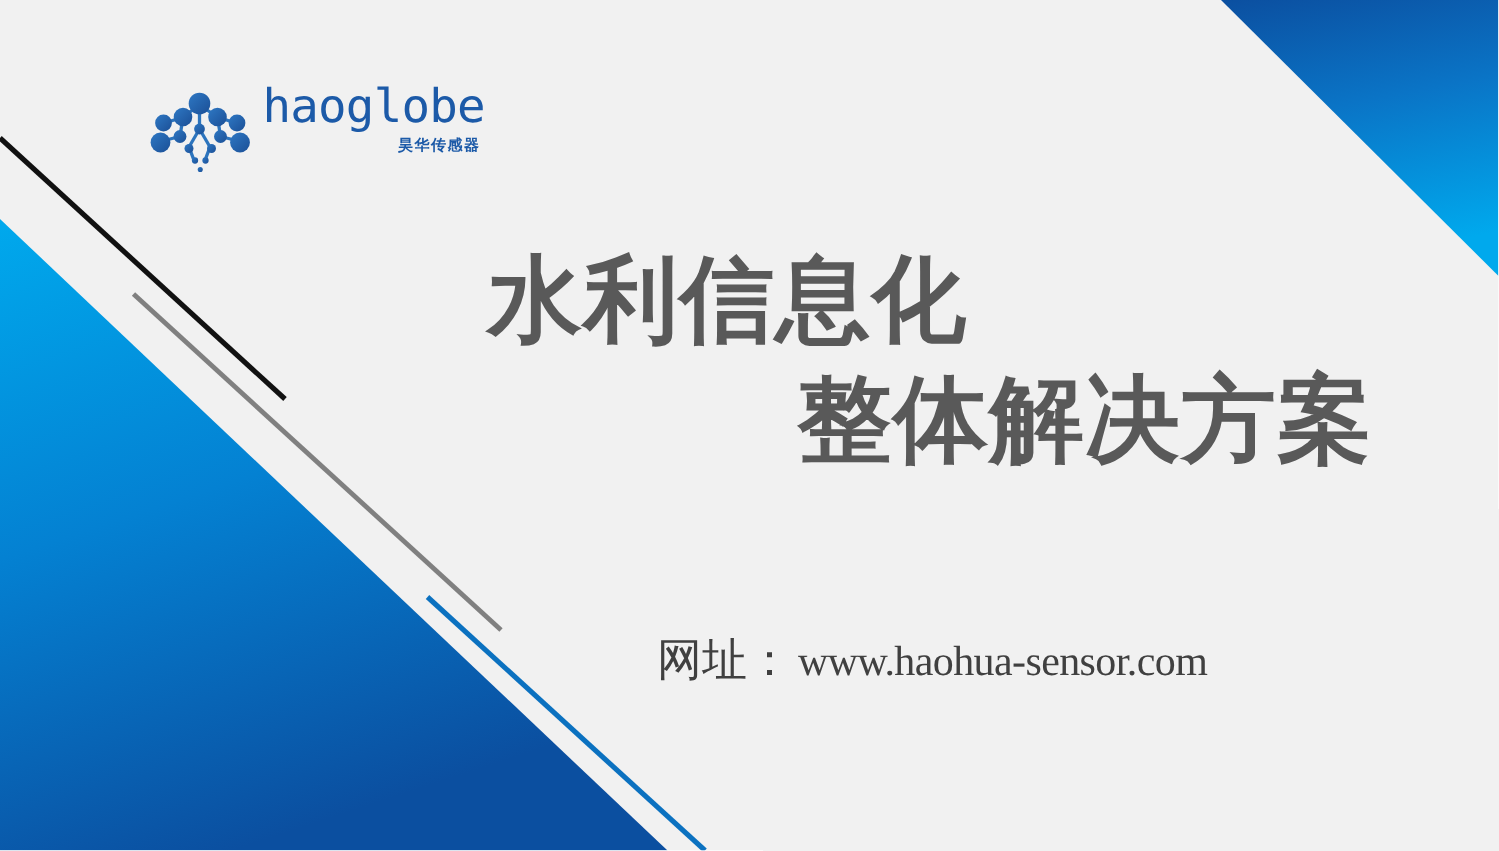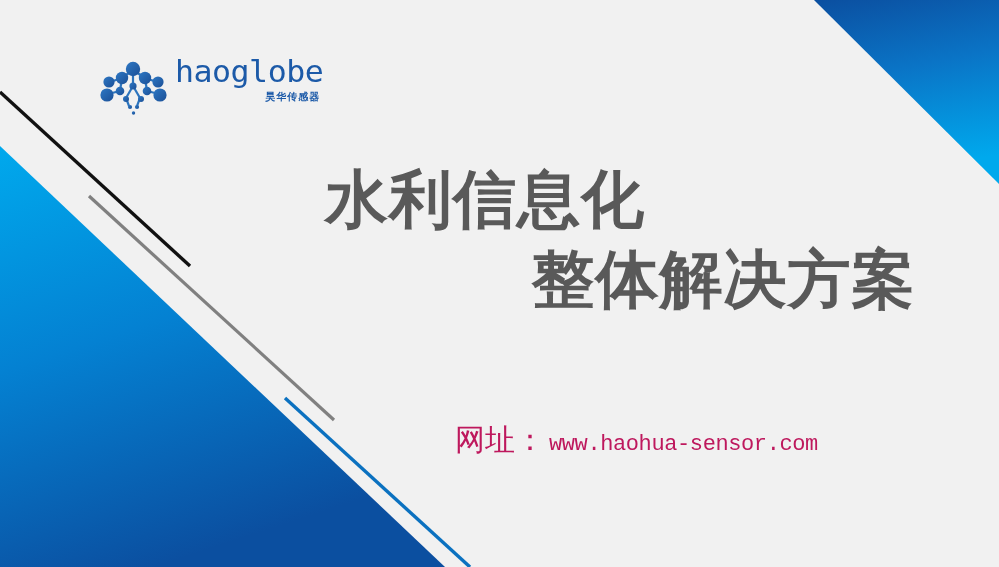--- a/index.html
+++ b/index.html
@@ -88,35 +88,35 @@
     line-height: 1.08;
     white-space: nowrap;
     letter-spacing: 1px;
   }
   #title-line-1 { padding-left: 325px; }
   #title-line-2 { padding-left: 448px; margin-top: 12px; text-align: center; }
 
   
   #website {
     position: absolute;
-    left: 455px;
+    left: 438px;
     top: 420px;
-    color: #be185d;
+    color: #404040;
     white-space: nowrap;
     display: flex;
     align-items: baseline;
   }
   #website-label {
     font-family: "DejaVu Sans", sans-serif;
     font-size: 30px;
     letter-spacing: 0px;
   }
   #website-url {
-    font-family: Liberation Mono, monospace;
-    font-size: 22px;
+    font-family: Liberation Serif, serif;
+    font-size: 28px;
     margin-left: 4px;
     letter-spacing: -0.4px;
   }
 </style>
 </head>
 <body>
 
 <div id="slide">
 
   <svg class="deco-svg" viewBox="0 0 999 567">

